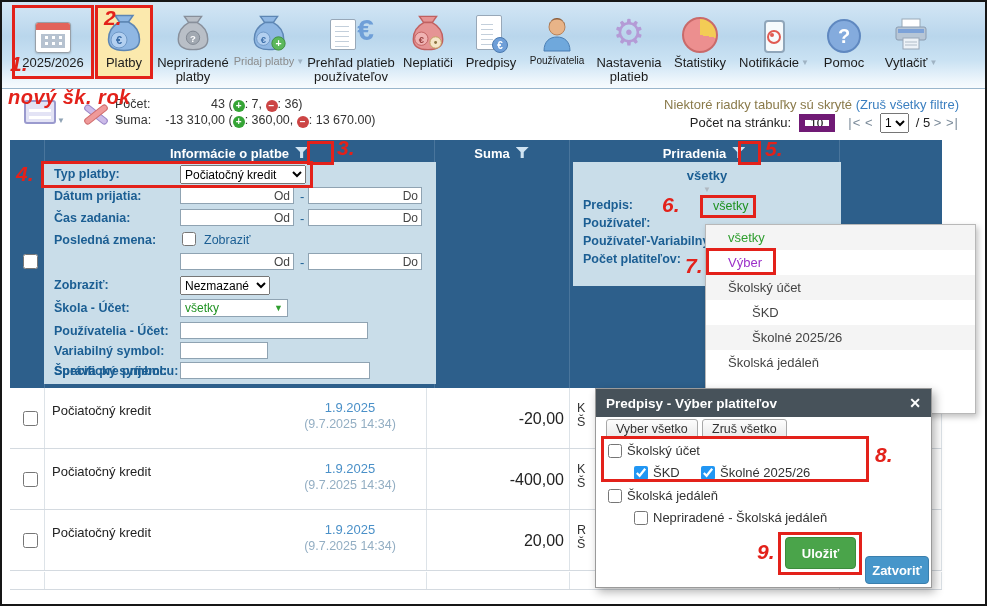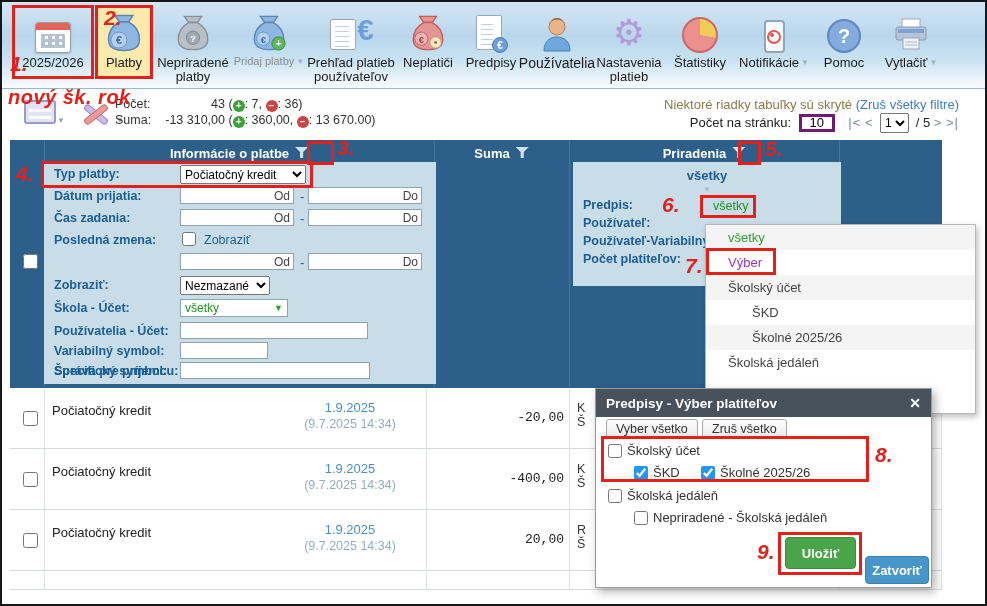--- a/index.html
+++ b/index.html
@@ -9,21 +9,21 @@
 
   
   .toolbar { position:absolute; left:0; top:0; width:983px; height:87px;
     background:linear-gradient(180deg,#d3e6f5 0%,#b9d6ec 40%,#cae2f3 68%,#eef6fc 92%,#f7fbfe 100%);
     border-bottom:1px solid #9ab6cc; display:flex; align-items:flex-start; padding:3px 0 0 10px; }
   .tb { display:flex; flex-direction:column; align-items:center; padding-top:4px;
         min-height:74px; cursor:pointer; margin-right:1px; }
   .tb .ictop { height:44px; display:flex; align-items:flex-end; justify-content:center; }
   .tb .lbl { font-size:13px; line-height:1.05; text-align:center; margin-top:3px; color:#1c1c1c; }
   .tb .lbl.small { font-size:11px; color:#8b8b8b; }
-  .tb .lbl.tiny { font-size:14px; color:#1c1c1c; }
+  .tb .lbl.tiny { font-size:10px; color:#1c1c1c; }
   .tb.red { border:3px solid #e3211a; padding-top:1px; }
   .tb.sel { background:#fbe9ad; }
   .caret { font-size:8px; color:#9fb3c3; margin-left:2px; vertical-align:middle; }
 
   .ic-cal { width:36px; height:31px; background:#fff; border:1px solid #98a0a8; border-radius:3px;
             position:relative; box-shadow:0 1px 2px rgba(0,0,0,.18); }
   .ic-cal::before { content:""; position:absolute; left:0; top:0; right:0; height:7px;
             background:#e2635a; border-radius:2px 2px 0 0; }
   .ic-cal::after { content:""; position:absolute; left:5px; top:11px; right:5px; bottom:4px;
             background-image:repeating-linear-gradient(90deg,#b6c2d0 0 4px,transparent 4px 7px),
@@ -68,22 +68,22 @@
   .summary { position:absolute; left:113px; top:94px; font-size:12.5px; color:#333; line-height:16px; }
   .summary .lab { display:inline-block; width:40px; }
   .summary .val { display:inline-block; width:70px; text-align:right; }
   .bdg { display:inline-block; width:12px; height:12px; border-radius:50%; color:#fff; font-size:10px;
          line-height:12px; text-align:center; font-weight:bold; vertical-align:-1px; }
   .bdg.g { background:#35a435; } .bdg.r { background:#cc4444; }
 
   .pageinfo { position:absolute; top:94px; right:26px; text-align:right; font-size:13px; line-height:17px; }
   .hidden-note { color:#8a7a4a; }
   .clear-filters { color:#3b7fc0; cursor:pointer; }
-  .pp-input { width:36px; height:18px; border:3px solid #701a75; text-align:center; font-size:13px;
-              font-family:Liberation Sans, sans-serif; margin:0 10px 0 4px; }
+  .pp-input { width:36px; height:18px; border:6px solid #701a75; text-align:center; font-size:13px;
+              font-family:Liberation Serif, serif; margin:0 10px 0 4px; }
   .nav-sym { color:#7a8a99; letter-spacing:1px; }
   .pg-select { font-size:12px; height:20px; margin:0 3px; }
 
   .note-red { position:absolute; left:6px; top:84px; color:#e3211a; font-size:20px; font-weight:bold;
               font-style:italic; z-index:30; letter-spacing:.5px; }
 
   
   .band { position:absolute; left:8px; top:138px; width:932px; height:248px; background:#2d5f8b; }
   .vline { position:absolute; top:0; bottom:0; width:1px; background:#49759c; }
   .hcell { position:absolute; top:3px; height:20px; display:flex; align-items:center; justify-content:center;
@@ -108,21 +108,21 @@
   .pval-green { position:absolute; color:#1f9222; font-size:12.5px; }
 
   
   .row { position:absolute; left:8px; width:932px; height:61px; background:#fff; border-bottom:1px solid #d4dae0; }
   .row .cline { position:absolute; top:0; bottom:0; width:1px; background:#dde3e8; }
   .rcb { position:absolute; left:13px; top:23px; }
   .rtype { position:absolute; left:42px; top:15px; font-size:13px; color:#222; }
   .rdate { position:absolute; left:275px; width:130px; top:11px; text-align:center; line-height:17px; }
   .rdate .d1 { color:#4a90c8; font-size:13px; display:block; }
   .rdate .d2 { color:#93aec3; font-size:12.5px; display:block; }
-  .ramt { position:absolute; left:426px; width:128px; top:22px; text-align:right; font-size:13px; color:#222;font-family:Liberation Mono, monospace; }
+  .ramt { position:absolute; left:426px; width:128px; top:22px; text-align:right; font-size:16px; color:#222; }
   .rassign { position:absolute; left:567px; top:13px; font-size:12.5px; color:#333; line-height:14px; }
   .rassign span { display:block; }
 
   
   .menu { position:absolute; left:703px; top:222px; width:271px; height:190px; background:#fff;
           border:1px solid #b8b8b8; box-shadow:2px 3px 6px rgba(0,0,0,.25); z-index:5; }
   .mi { height:25px; line-height:25px; padding-left:22px; font-size:13px; color:#444; cursor:pointer; }
   .mi.alt { background:#f4f4f4; }
   .mi.indent { padding-left:46px; }
   .mi.green { color:#2f9e2f; }

